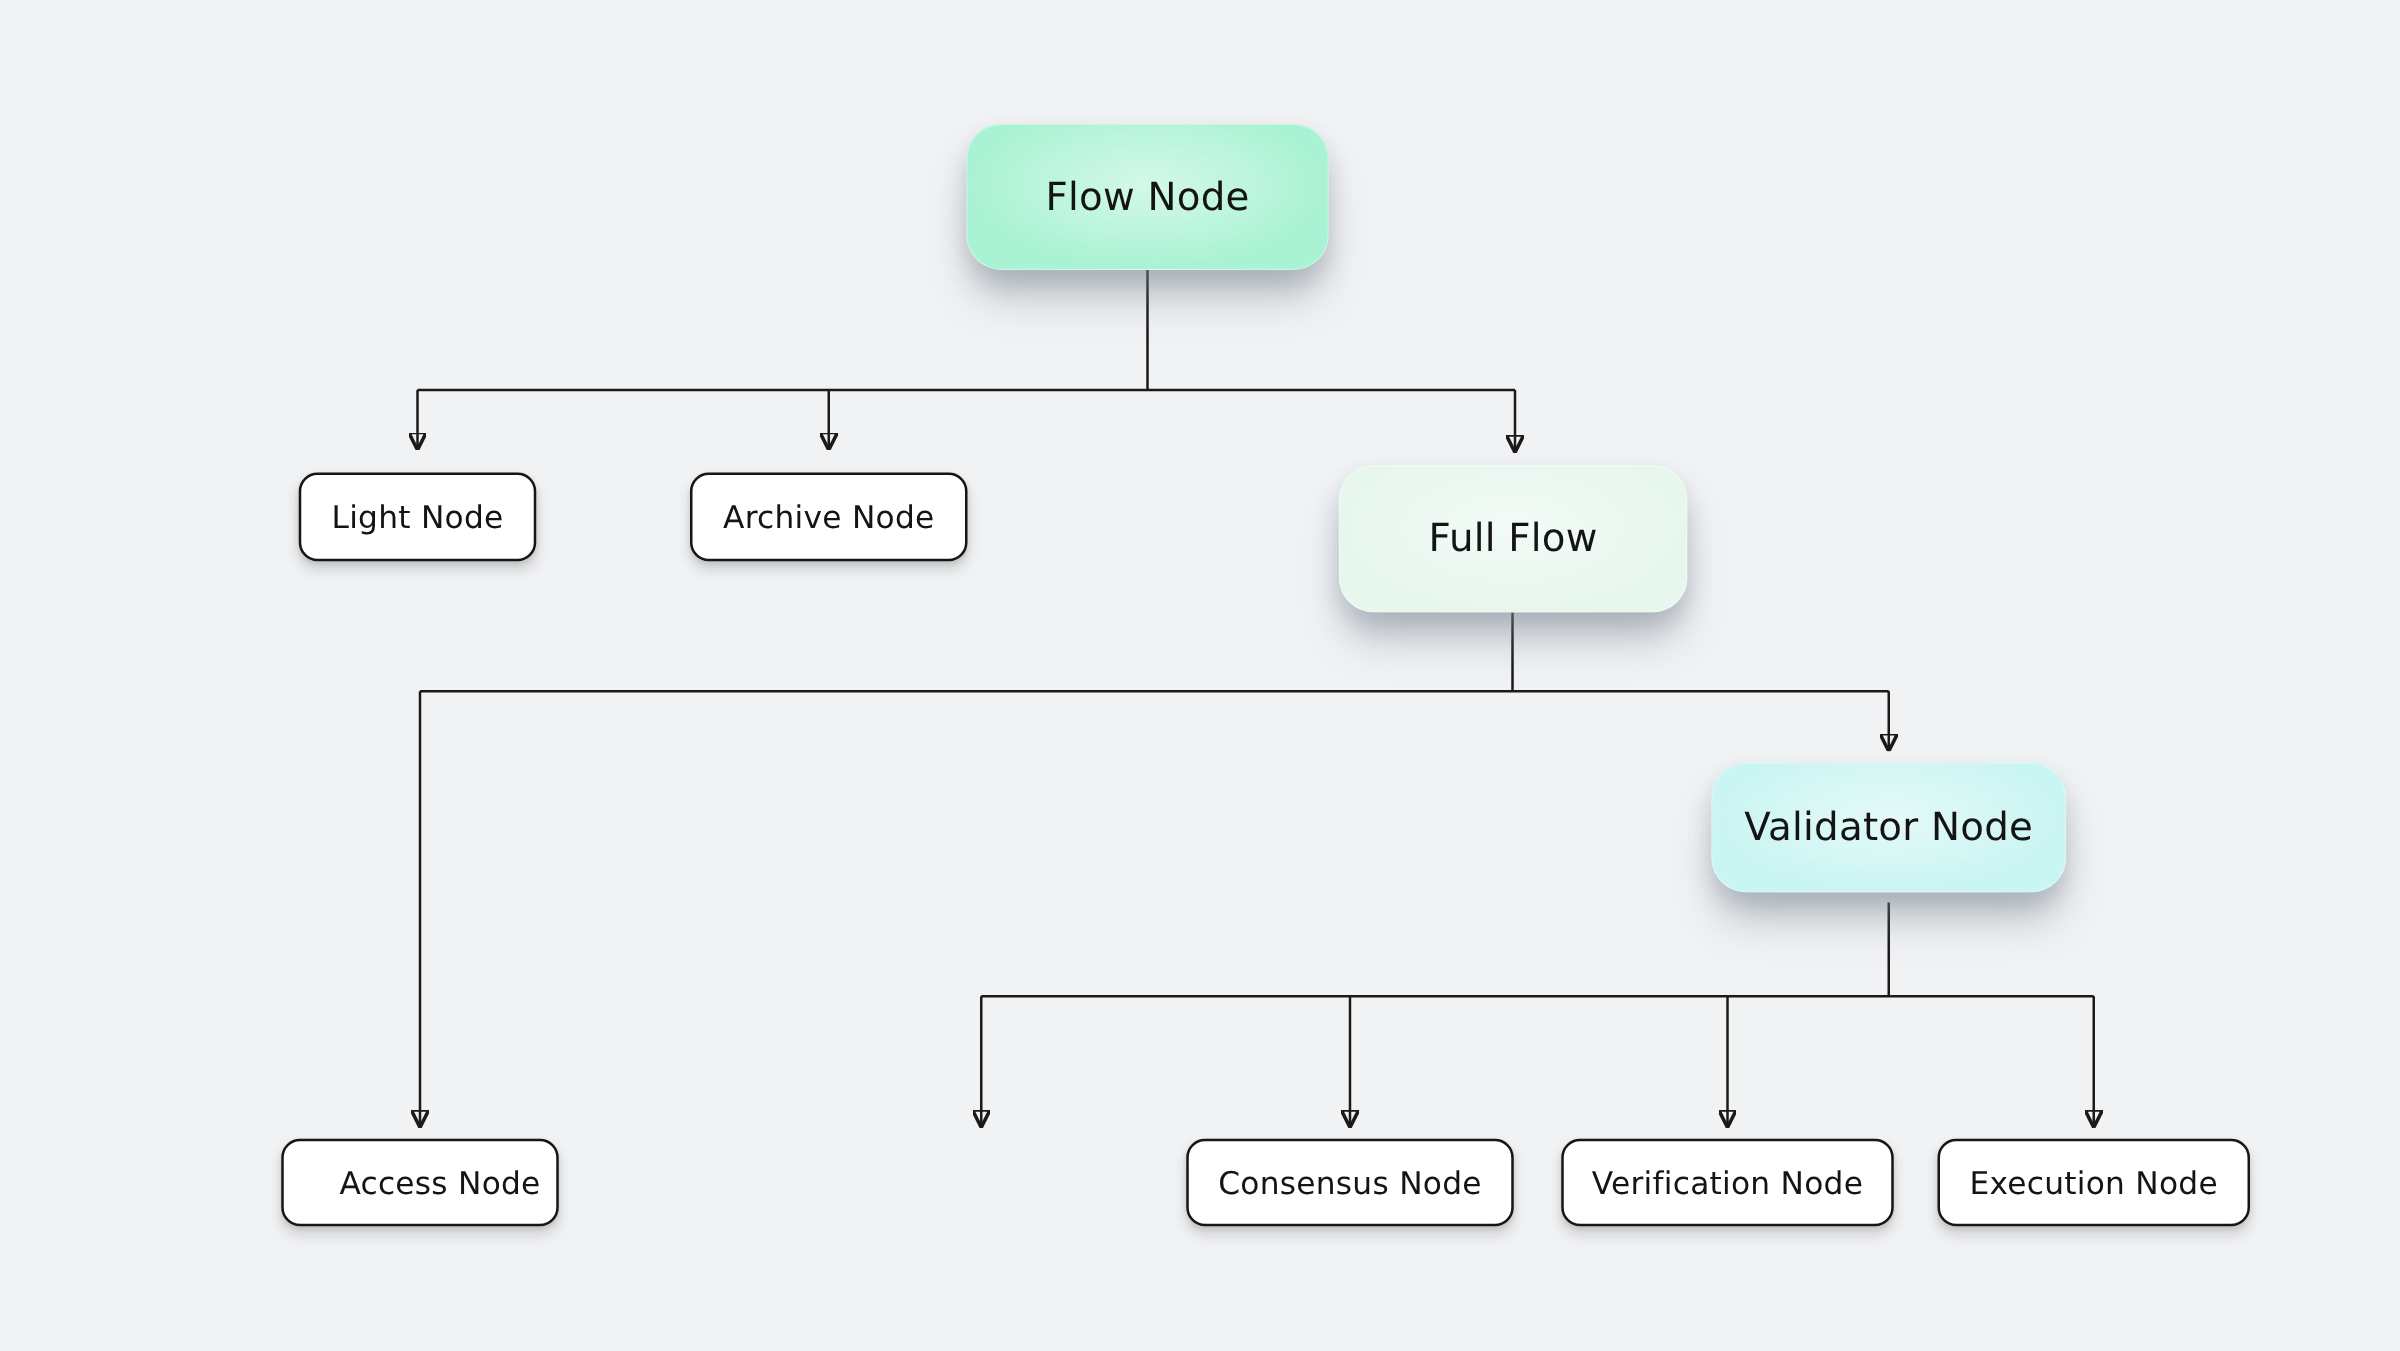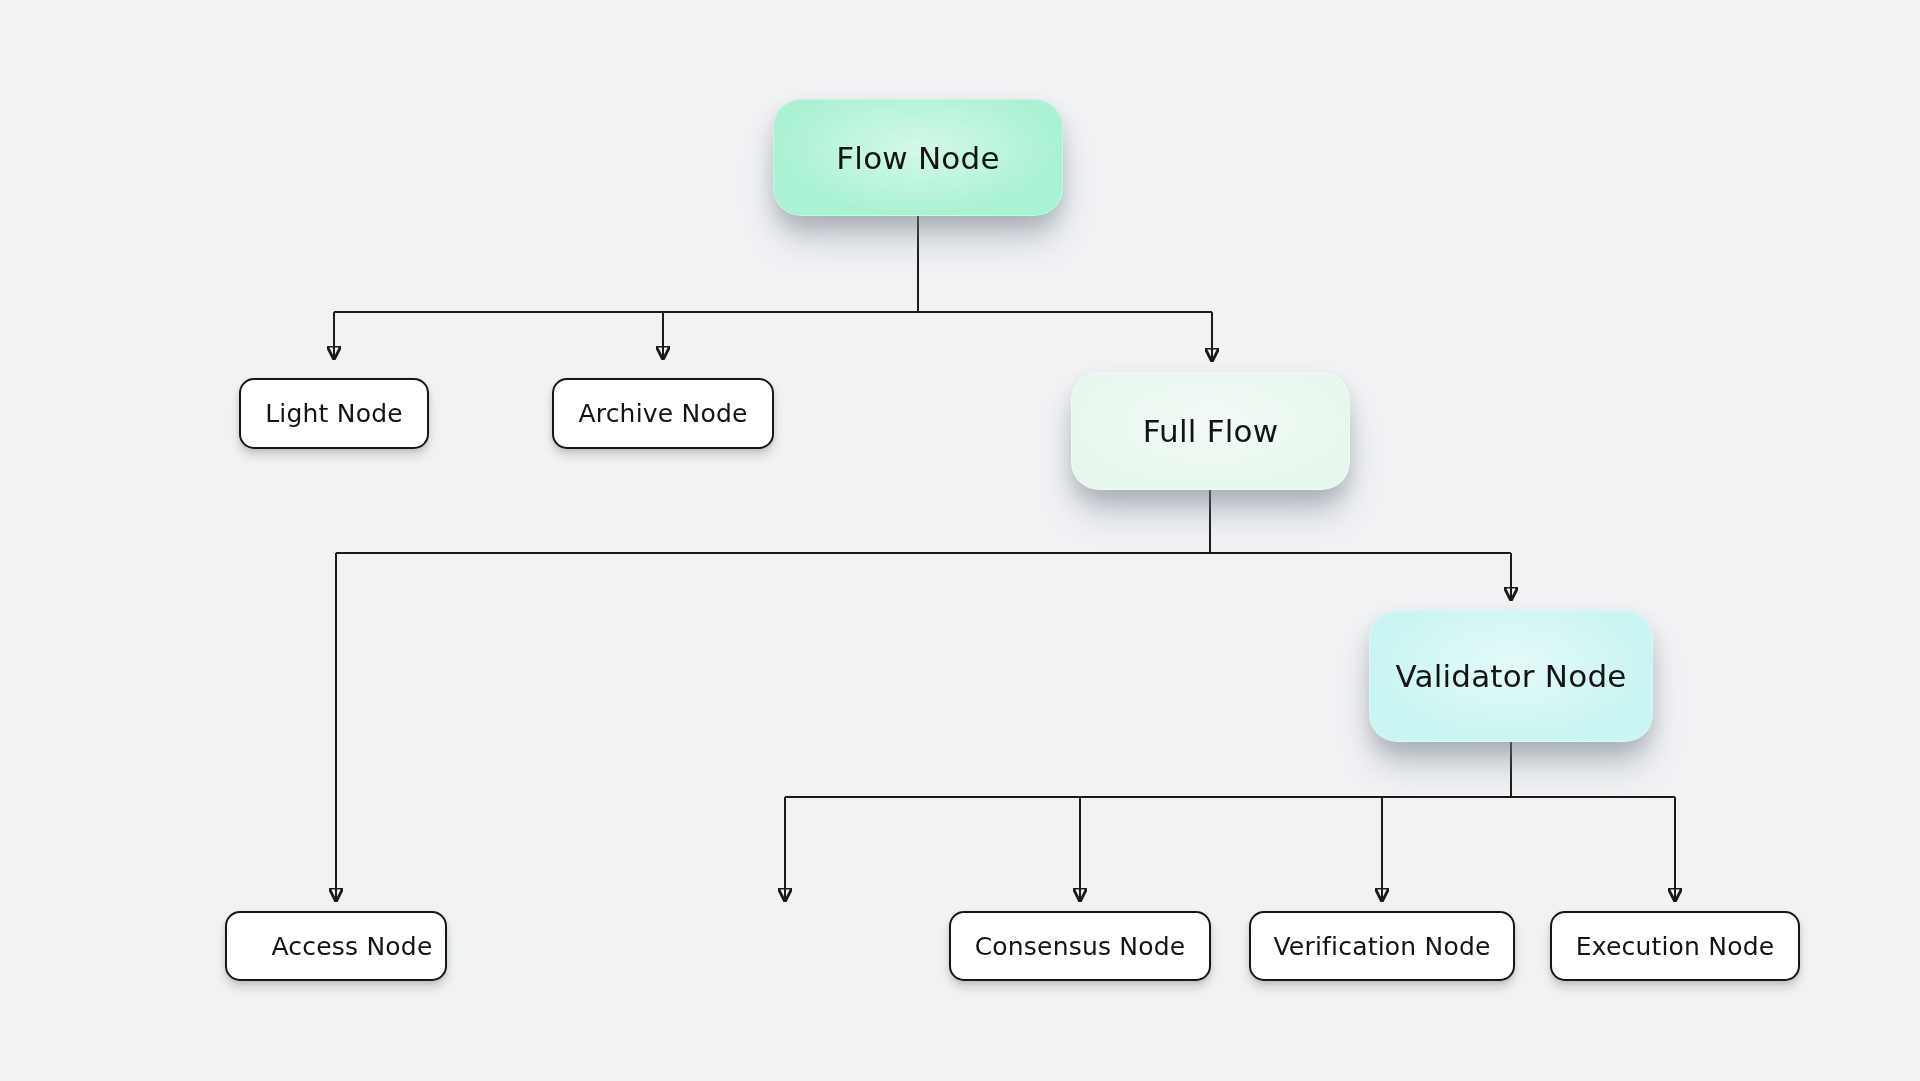--- a/index.html
+++ b/index.html
@@ -58,21 +58,21 @@
     border: 2px solid #161616;
     box-shadow:
       0 7px 10px rgba(30,35,40,0.16),
       0 2px 4px rgba(30,35,40,0.10);
   }
   
   .n-flow        { left: 725px;  top: 99px;  width: 290px; height: 117px; }
   .n-light       { left: 191px;  top: 378px; width: 190px; height: 71px;  }
   .n-archive     { left: 504px;  top: 378px; width: 222px; height: 71px;  }
   .n-full        { left: 1023px; top: 372px; width: 279px; height: 118px; }
-  .n-validator   { left: 1321px; top: 610px; width: 284px; height: 132px; justify-content: center; }
+  .n-validator   { left: 1321px; top: 610px; width: 284px; height: 104px; justify-content: center; }
   .n-access      { left: 177px;  top: 911px; width: 222px; height: 70px; padding-left: 32px;  }
   .n-collection  { left: 617px;  top: 911px; width: 240px; height: 70px;  }
   .n-consensus   { left: 901px;  top: 911px; width: 262px; height: 70px;  }
   .n-verification{ left: 1201px; top: 911px; width: 266px; height: 70px;  }
   .n-execution   { left: 1502px; top: 911px; width: 250px; height: 70px;  }
 </style>
 </head>
 <body>
 
 <div class="canvas">

